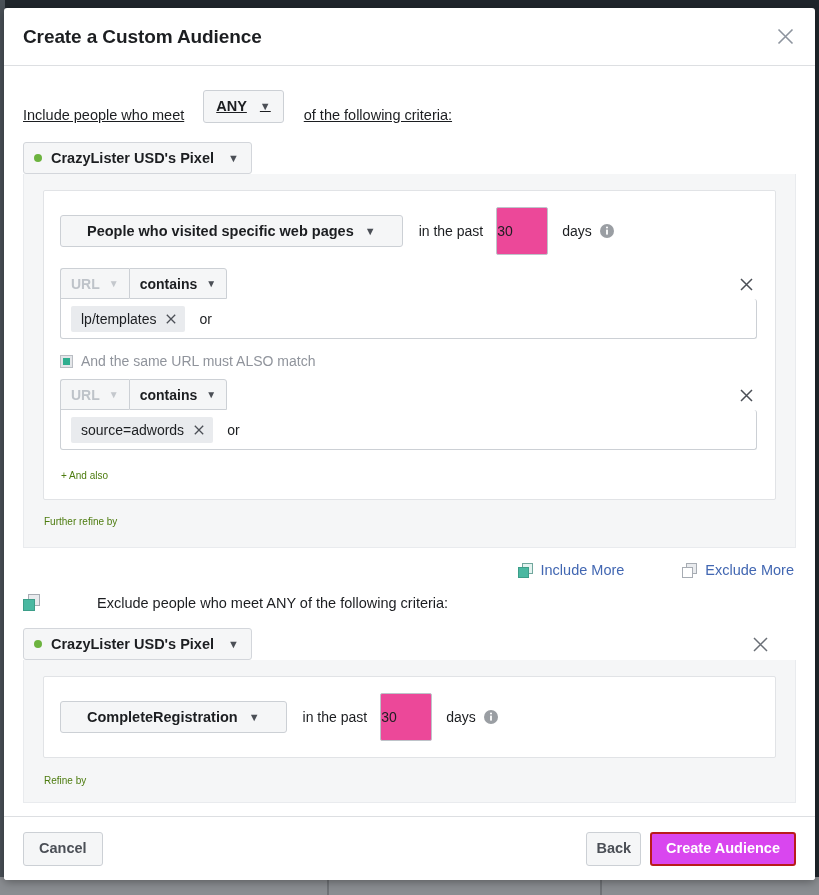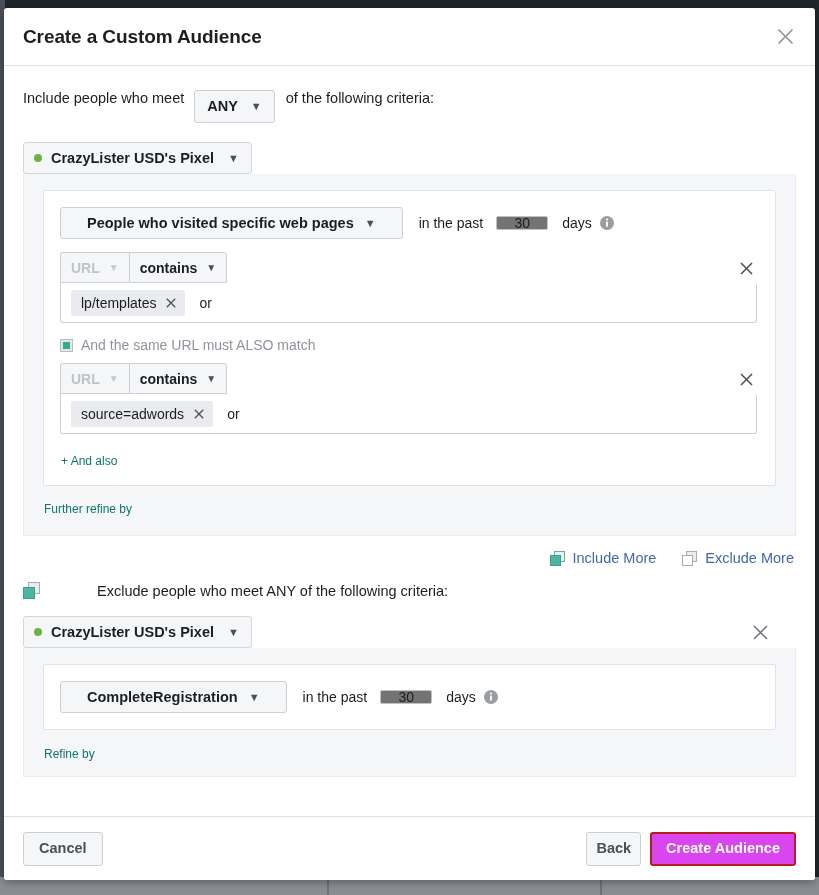--- a/index.html
+++ b/index.html
@@ -93,25 +93,26 @@
     flex: 1 1 auto;
     overflow: hidden;
     padding: 24px 19px 0 19px;
     background: #fff;
     position: relative;
   }
 
   
   .include-line {
     display: flex;
-    align-items: flex-start;
-    gap: 0;
+    align-items: flex-end;
+    gap: 9px;
     font-size: 14.5px;
     color: #1c1e21;
     margin-bottom: 19px;
+    text-decoration: underline;
   }
   .include-line .txt-a { margin-right: 10px; }
   .include-line .txt-b { margin-left: 11px; }
 
   
   .sel {
     display: inline-flex;
     align-items: center;
     background: #f5f6f7;
     border: 1px solid #ccd0d5;
@@ -177,27 +178,26 @@
   .rule-row-1 {
     display: flex;
     align-items: center;
     margin-bottom: 13px;
   }
   .rule-row-1 .in-past { font-size: 14px; margin: 0 13px 0 16px; color: #1c1e21; }
   .rule-row-1 .days-lbl { font-size: 14px; margin-left: 14px; color: #1c1e21; }
 
   .num-input {
     width: 52px;
-    height: 14px;
+    height: 48px;
     border: 1px solid #bec3c9;
     border-radius: 2px;
-    background: #737373;
+    background: #ec4899;
     font-family: "Liberation Sans", sans-serif;
     font-size: 14px;
-    text-align: center;
     color: #1c1e21;
   }
 
   .info-icon {
     display: inline-block;
     width: 14px; height: 14px;
     margin-left: 8px;
     vertical-align: middle;
     cursor: pointer;
   }
@@ -277,22 +277,22 @@
   .also-match {
     display: flex;
     align-items: center;
     font-size: 14px;
     color: #90949c;
     margin: 14px 0 10px 0;
   }
   .also-match .sq-icon { margin-right: 8px; display: inline-flex; }
 
   .link {
-    color: #0f766e;
-    font-size: 12px;
+    color: #4d7c0f;
+    font-size: 10px;
     cursor: pointer;
     text-decoration: none;
     display: inline-block;
   }
 
   .and-also { margin-top: 18px; margin-left: 1px; }
   .further-refine { margin-top: 16px; margin-left: 1px; }
 
   
   .more-bar {
@@ -302,20 +302,21 @@
     gap: 26px;
     margin-top: 14px;
     padding-right: 2px;
   }
   .more-item {
     display: inline-flex;
     align-items: center;
     color: #4267b2;
     font-size: 14.5px;
     cursor: pointer;
+    margin-left: 32px;
   }
   .more-item .mi-icon { margin-right: 8px; display: inline-flex; }
 
   
   .exclude-line {
     display: flex;
     align-items: flex-end;
     font-size: 14.5px;
     color: #1c1e21;
     margin-top: 16px;

